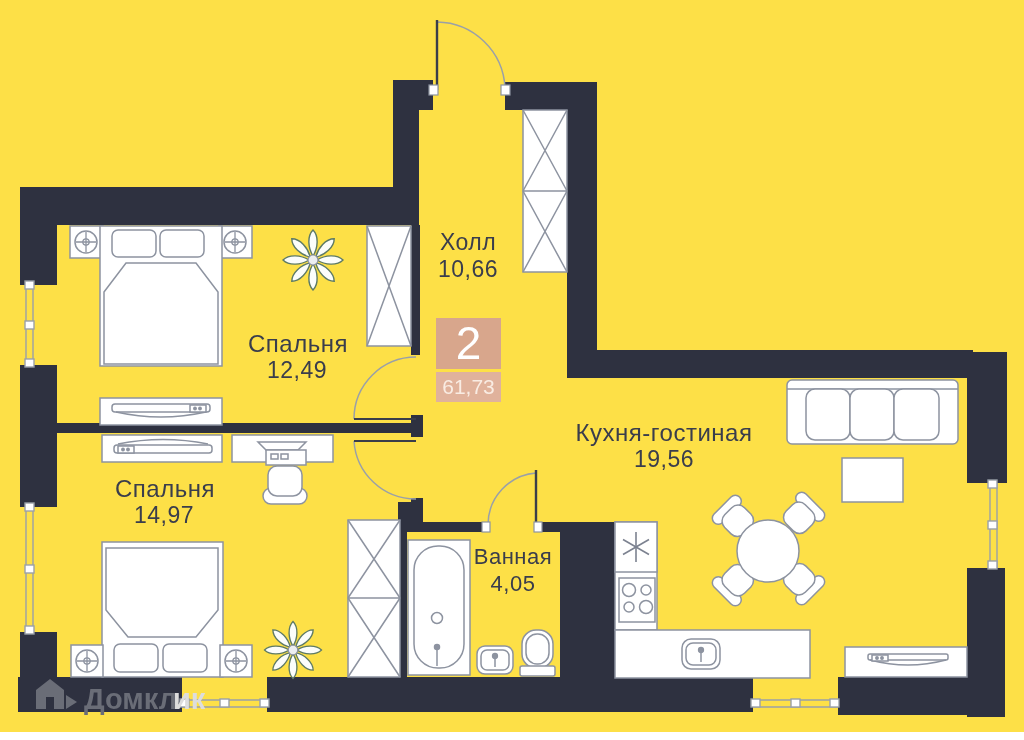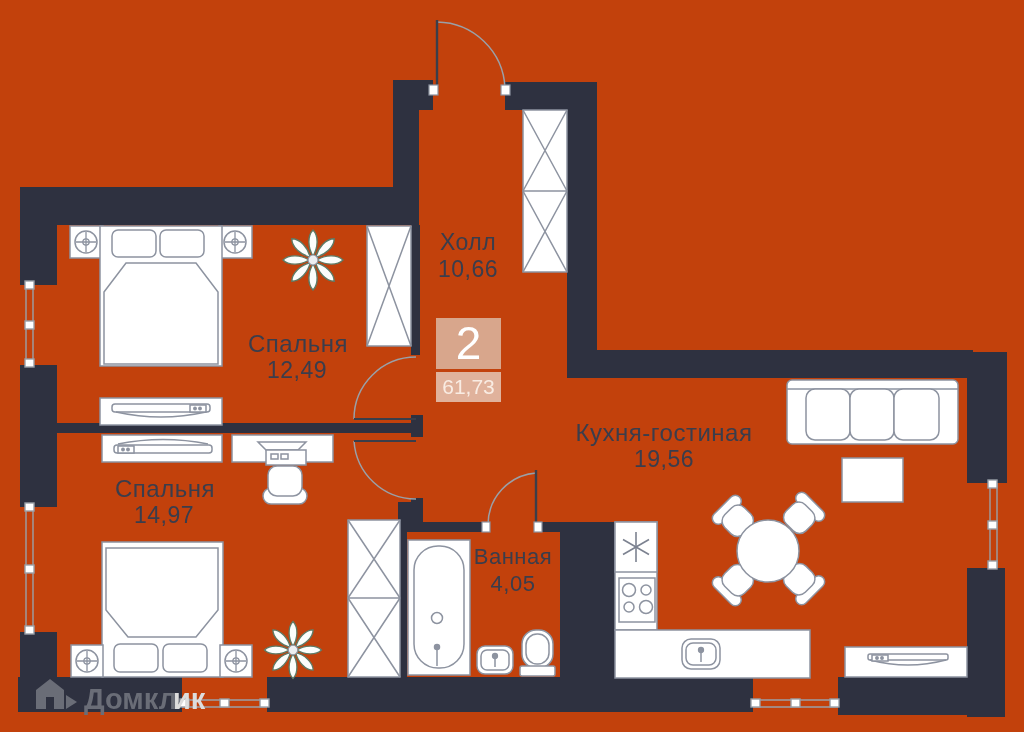--- a/index.html
+++ b/index.html
@@ -1,16 +1,16 @@
 <!DOCTYPE html>
 <html><head>
 <meta charset="utf-8">
 <style>
   html,body{margin:0;padding:0;background:#ffffff;}
-  #stage{position:relative;width:1024px;height:732px;background:#c2410c;overflow:hidden;
+  #stage{position:relative;width:1024px;height:732px;background:#fde047;overflow:hidden;
          font-family:"Liberation Sans",sans-serif;}
   svg{display:block;}
   text{font-family:"Liberation Sans",sans-serif;}
   .room-label{fill:#3a3d4c;letter-spacing:0.5px;}
   .badge-big{fill:#ffffff;}
   .badge-small{fill:#f9ece3;}
   .wm-dark{fill:#6a6d77;font-weight:bold;}
   .wm-light{fill:#dddddd;font-weight:bold;}
 </style>
 </head>

